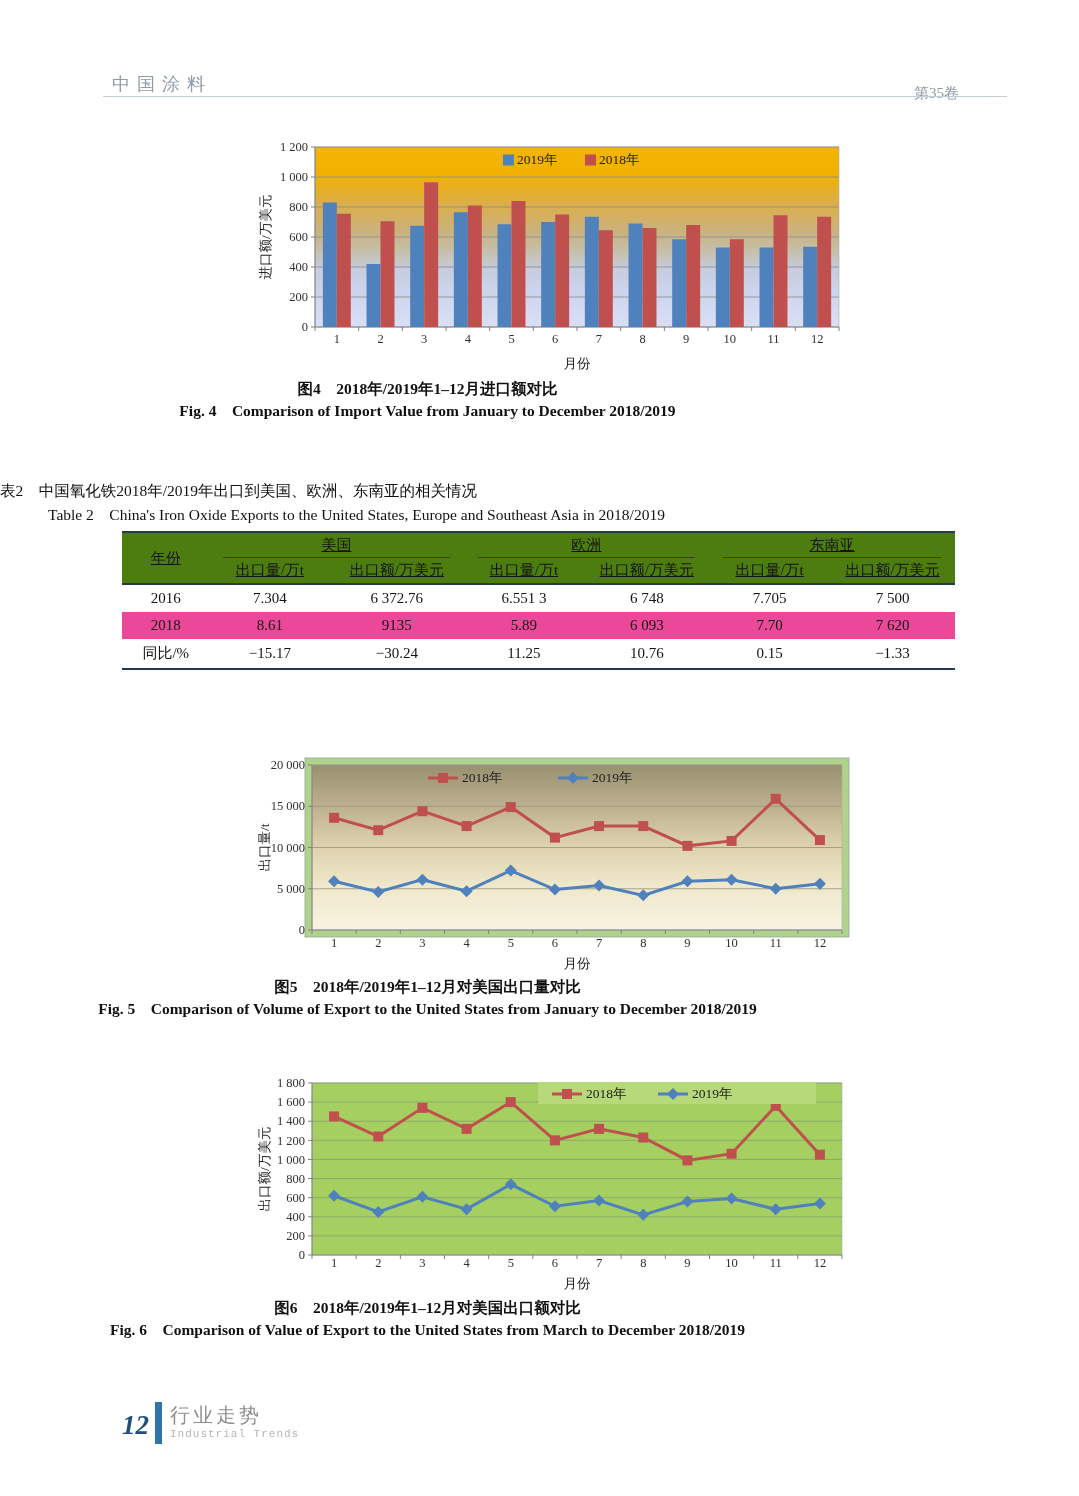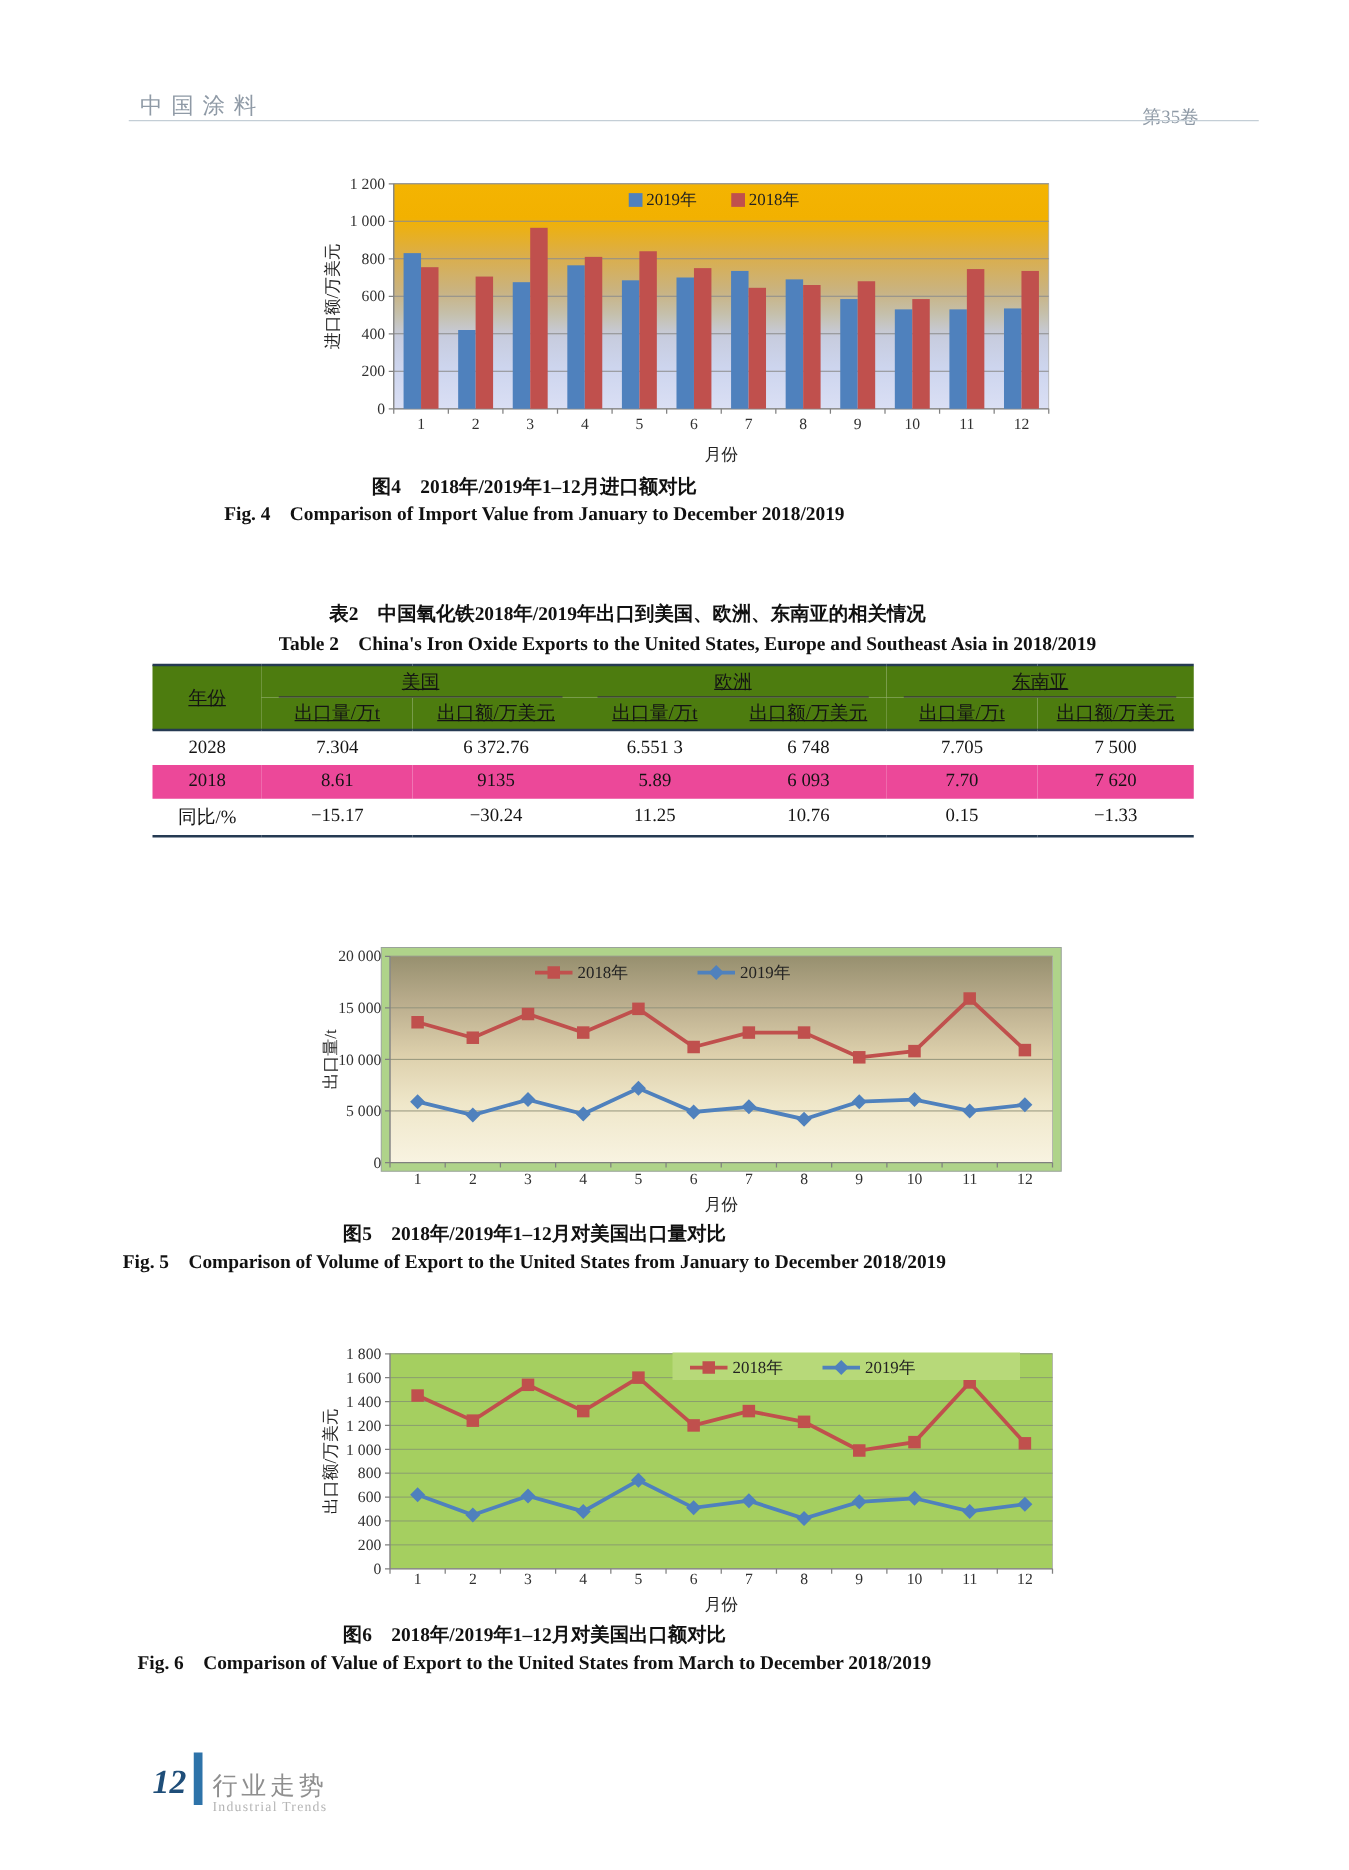--- a/index.html
+++ b/index.html
@@ -14,40 +14,40 @@
   
   .chart-mount{position:absolute;}
   svg text{font-family:"Liberation Serif","DejaVu Serif",serif;fill:#303030;}
   svg .tick{font-size:12.5px;}
   svg .axis-title{font-size:13.5px;fill:#222;}
   svg .legend-text{font-size:13.5px;fill:#222;}
   
   .caption-block{position:absolute;left:0;width:855px;text-align:center;}
   .caption-block p{margin:1px 0;font-size:15.5px;font-weight:bold;color:#111;}
   
-  .tbl-title{position:absolute;left:0;width:1004px;text-align:center;font-size:15.5px;font-weight:bold;color:#111;}
+  .tbl-title{position:absolute;left:0;width:1004px;text-align:left;font-size:15.5px;font-weight:normal;color:#111;}
   table.datatable{
     position:absolute;left:122px;top:531px;width:833px;border-collapse:collapse;
     font-size:15px;color:#141414;
     border-top:2.2px solid #253a52;border-bottom:2.4px solid #253a52;
   }
   table.datatable th,table.datatable td{font-weight:normal;text-align:center;padding:3px 4px;}
   thead.tbl-head{background:#4d7c0f;text-decoration:underline;}
   thead.tbl-head tr.subrow th{border-bottom:2.2px solid #253a52;}
   th.year-head{border-bottom:2.2px solid #253a52;}
   th.group-cell{position:relative;padding-top:5px;padding-bottom:4px;}
   th.group-cell::after{content:"";position:absolute;left:14px;right:14px;bottom:0;border-bottom:1.4px solid #3a3a3a;}
   tr.row-plain td{padding:5px 4px;}
   tr.row-hl{background:#ec4899;}
   tr.row-hl td{padding:5px 4px;}
   
   .footer{position:absolute;top:1402px;left:122px;display:flex;align-items:flex-start;}
   .footer .pageno{font-size:27px;font-style:italic;font-weight:bold;color:#1f4e79;margin-top:8px;}
   .footer .vbar{width:7px;height:42px;background:#2e73a9;margin:0 8px 0 6px;}
-  .footer .sec{display:flex;flex-direction:column;margin-top:16px;}
+  .footer .sec{display:flex;flex-direction:column;margin-top:4px;font-family:Liberation Mono, monospace;}
   .footer .sec-cn{font-size:20px;letter-spacing:3px;color:#8f8f8f;line-height:1.1;}
   .footer .sec-en{font-size:11px;color:#b5b5b5;letter-spacing:1px;}
 </style>
 </head>
 <body>
 
 <div class="page">
 
   <div class="runhead-left">中国涂料</div>
   <div class="runhead-right">第35卷</div>
@@ -186,21 +186,21 @@
         <th>出口量/万t</th>
         <th>出口额/万美元</th>
         <th>出口量/万t</th>
         <th>出口额/万美元</th>
         <th>出口量/万t</th>
         <th>出口额/万美元</th>
       </tr>
     </thead>
     <tbody>
       <tr class="row-plain">
-        <td>2028</td>
+        <td>2016</td>
         <td>7.304</td>
         <td>6 372.76</td>
         <td>6.551 3</td>
         <td>6 748</td>
         <td>7.705</td>
         <td>7 500</td>
       </tr>
       <tr class="row-hl">
         <td>2018</td>
         <td>8.61</td>

